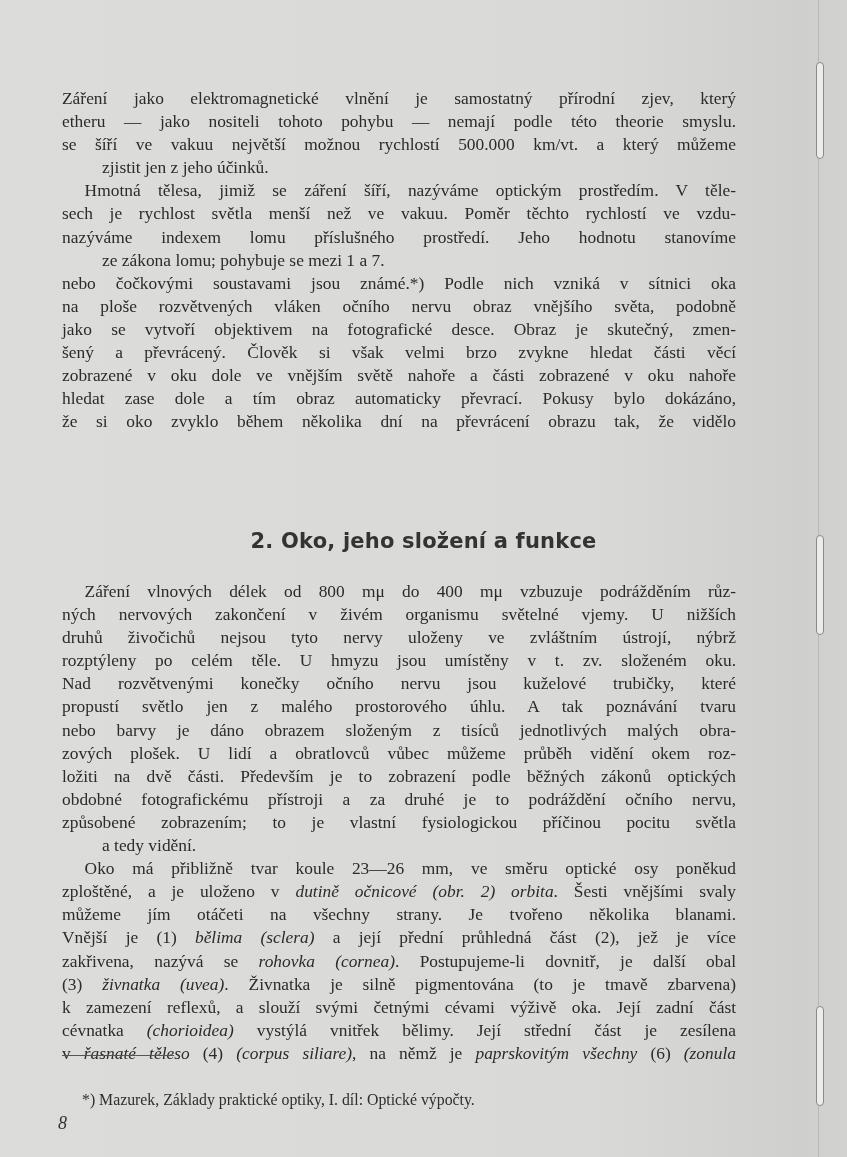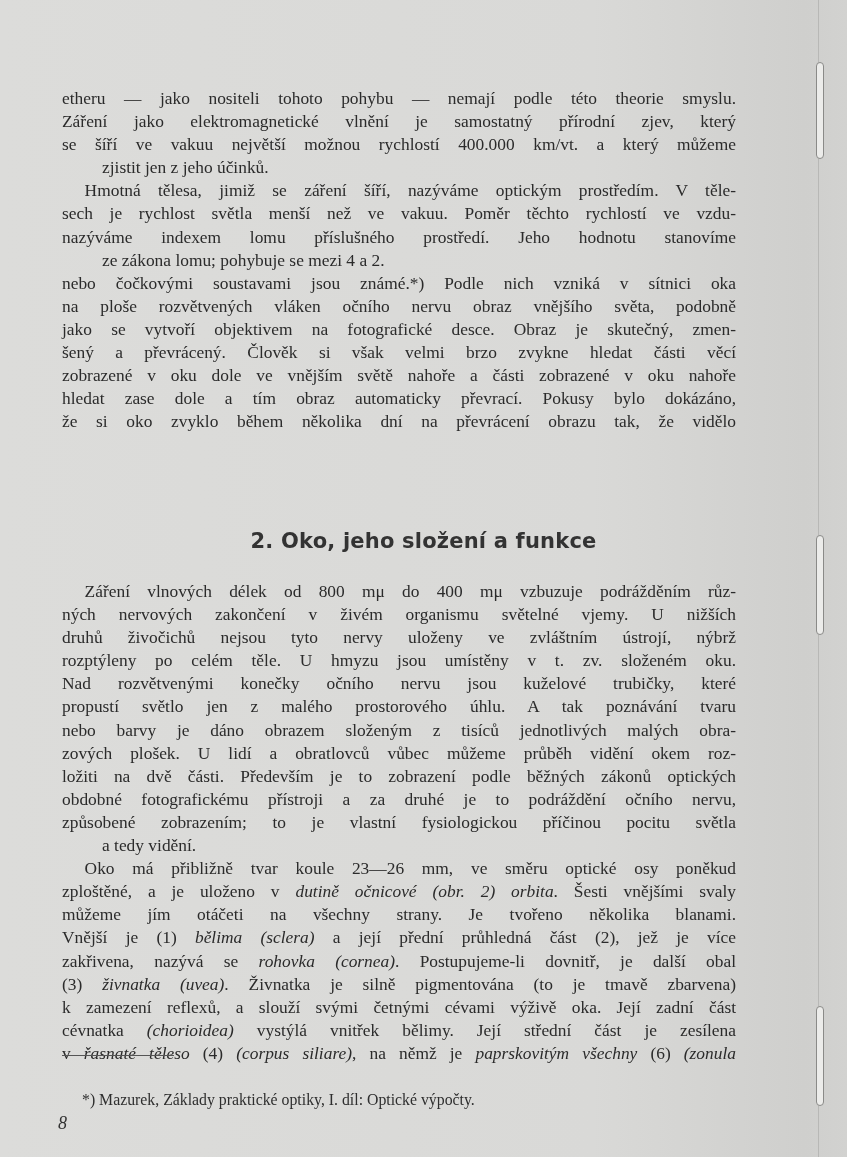--- a/index.html
+++ b/index.html
@@ -66,28 +66,28 @@
 </head>
 <body>
 
 <div class="page">
   <div class="fold"></div>
   <div class="staple s1"></div>
   <div class="staple s2"></div>
   <div class="staple s3"></div>
 
   <div class="body-text block1">
+    <span class="line">Záření jako elektromagnetické vlnění je samostatný přírodní zjev, který</span>
     <span class="line">etheru — jako nositeli tohoto pohybu — nemají podle této theorie smyslu.</span>
-    <span class="line">Záření jako elektromagnetické vlnění je samostatný přírodní zjev, který</span>
-    <span class="line">se šíří ve vakuu největší možnou rychlostí 400.000 km/vt. a který můžeme</span>
+    <span class="line">se šíří ve vakuu největší možnou rychlostí 500.000 km/vt. a který můžeme</span>
     <span class="line last">zjistit jen z jeho účinků.</span>
     <span class="line indent">Hmotná tělesa, jimiž se záření šíří, nazýváme optickým prostředím. V těle-</span>
     <span class="line">sech je rychlost světla menší než ve vakuu. Poměr těchto rychlostí ve vzdu-</span>
     <span class="line">nazýváme indexem lomu příslušného prostředí. Jeho hodnotu stanovíme</span>
-    <span class="line last">ze zákona lomu; pohybuje se mezi 4 a 2.</span>
+    <span class="line last">ze zákona lomu; pohybuje se mezi 1 a 7.</span>
     <span class="line">nebo čočkovými soustavami jsou známé.*) Podle nich vzniká v sítnici oka</span>
     <span class="line">na ploše rozvětvených vláken očního nervu obraz vnějšího světa, podobně</span>
     <span class="line">jako se vytvoří objektivem na fotografické desce. Obraz je skutečný, zmen-</span>
     <span class="line">šený a převrácený. Člověk si však velmi brzo zvykne hledat části věcí</span>
     <span class="line">zobrazené v oku dole ve vnějším světě nahoře a části zobrazené v oku nahoře</span>
     <span class="line">hledat zase dole a tím obraz automaticky převrací. Pokusy bylo dokázáno,</span>
     <span class="line">že si oko zvyklo během několika dní na převrácení obrazu tak, že vidělo</span>
   </div>
 
   <div class="heading">2. Oko, jeho složení a funkce</div>

